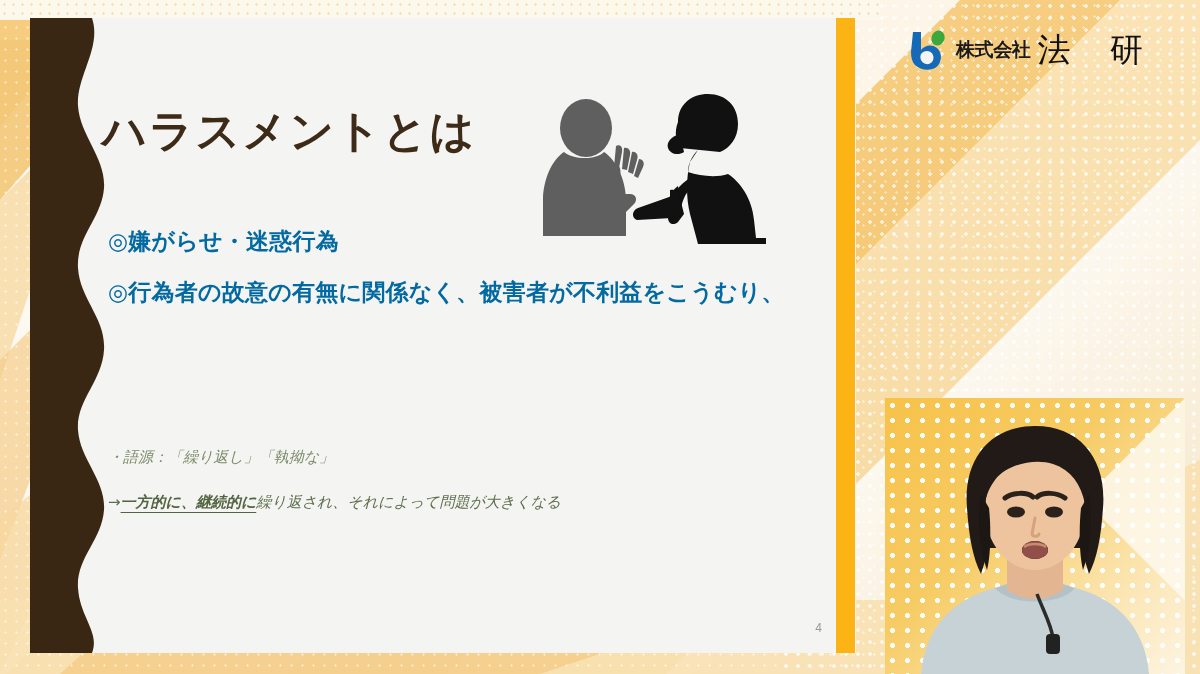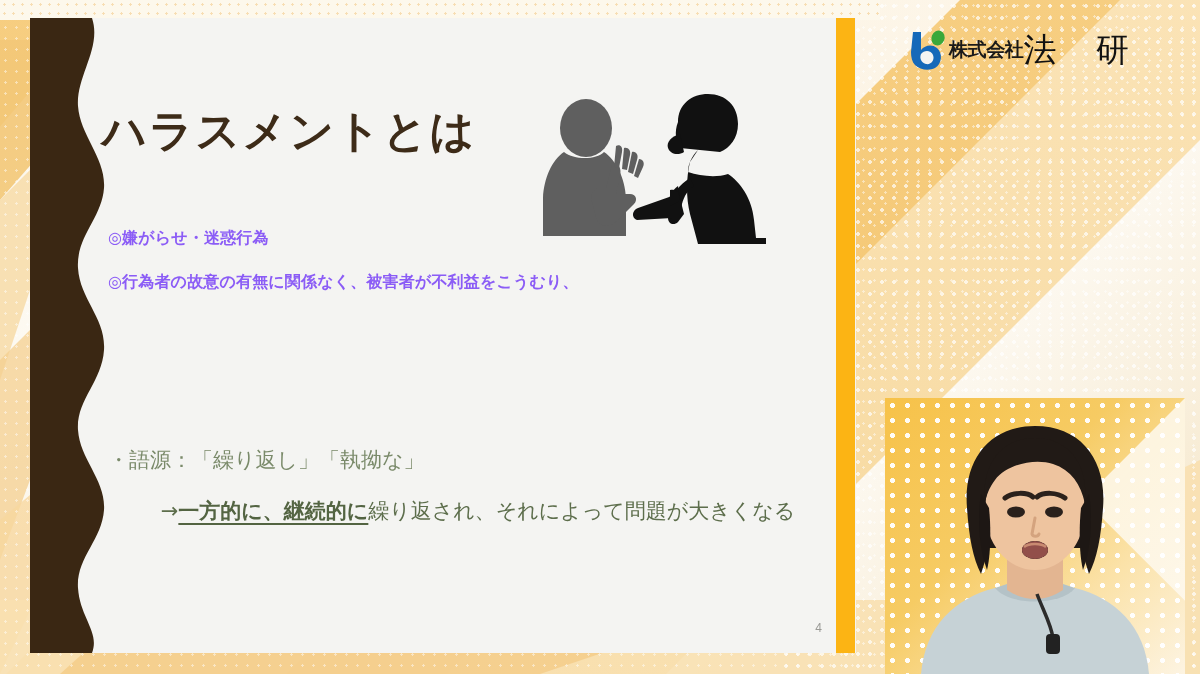--- a/index.html
+++ b/index.html
@@ -57,55 +57,56 @@
     position:absolute; left:72px; top:84px;
     font-size:44px; font-weight:700; color:#3d2b18;
     letter-spacing:.04em;
     font-family:"DejaVu Sans","Liberation Sans",sans-serif;
   }
 
   .illus { position:absolute; left:500px; top:68px; width:240px; height:168px; }
 
   .body-block { position:absolute; left:78px; top:212px; width:730px; }
   .b-line {
-    font-size:16px; color:#8b5cf6; font-weight:700;
+    font-size:23px; color:#0369a1; font-weight:700;
     line-height:1.0; margin-bottom:28px; white-space:nowrap;
     font-family:"DejaVu Sans","Liberation Sans",sans-serif;
     letter-spacing:.01em;
   }
   .b-line.indent { padding-left:26px; }
 
   .green-block { position:absolute; left:78px; top:432px; width:740px; }
   .g-line {
-    font-size:21px; color:#7a8a6a; font-weight:400;
+    font-size:15px; color:#7a8a6a; font-weight:400;
     line-height:1.0; margin-bottom:30px; white-space:nowrap;
     font-family:"DejaVu Sans","Liberation Sans",sans-serif;
-  }
-  .g-line.strong { color:#5d6e4c; font-weight:400;text-align:center; }
+    font-style:italic;
+  }
+  .g-line.strong { color:#5d6e4c; font-weight:400; }
   .g-line .em {
     font-weight:700; text-decoration:underline;
     text-underline-offset:5px; color:#536442;
   }
 
   .page-num {
     position:absolute; right:34px; bottom:18px;
     font-size:12px; color:#9a9a96;
     font-family:"Liberation Sans",sans-serif;
   }
 
   
   #accent-bar {
     position:absolute; left:836px; top:18px; width:19px; height:635px;
     background:#fcb414;
   }
 
   
   #logo {
     position:absolute; left:905px; top:24px; height:52px;
-    display:flex; align-items:center; 
+    display:flex; align-items:center; gap:7px;
   }
   .logo-mark { width:44px; height:44px; position:relative; flex:0 0 auto; }
   .logo-kabu {
     font-size:19px; font-weight:700; color:#1a1a1a; letter-spacing:-.02em;
     font-family:"DejaVu Sans","Liberation Sans",sans-serif;
   }
   .logo-name {
     font-size:33px; font-weight:400; color:#111; letter-spacing:.10em;
     font-family:"DejaVu Serif","Liberation Serif",serif;
   }

